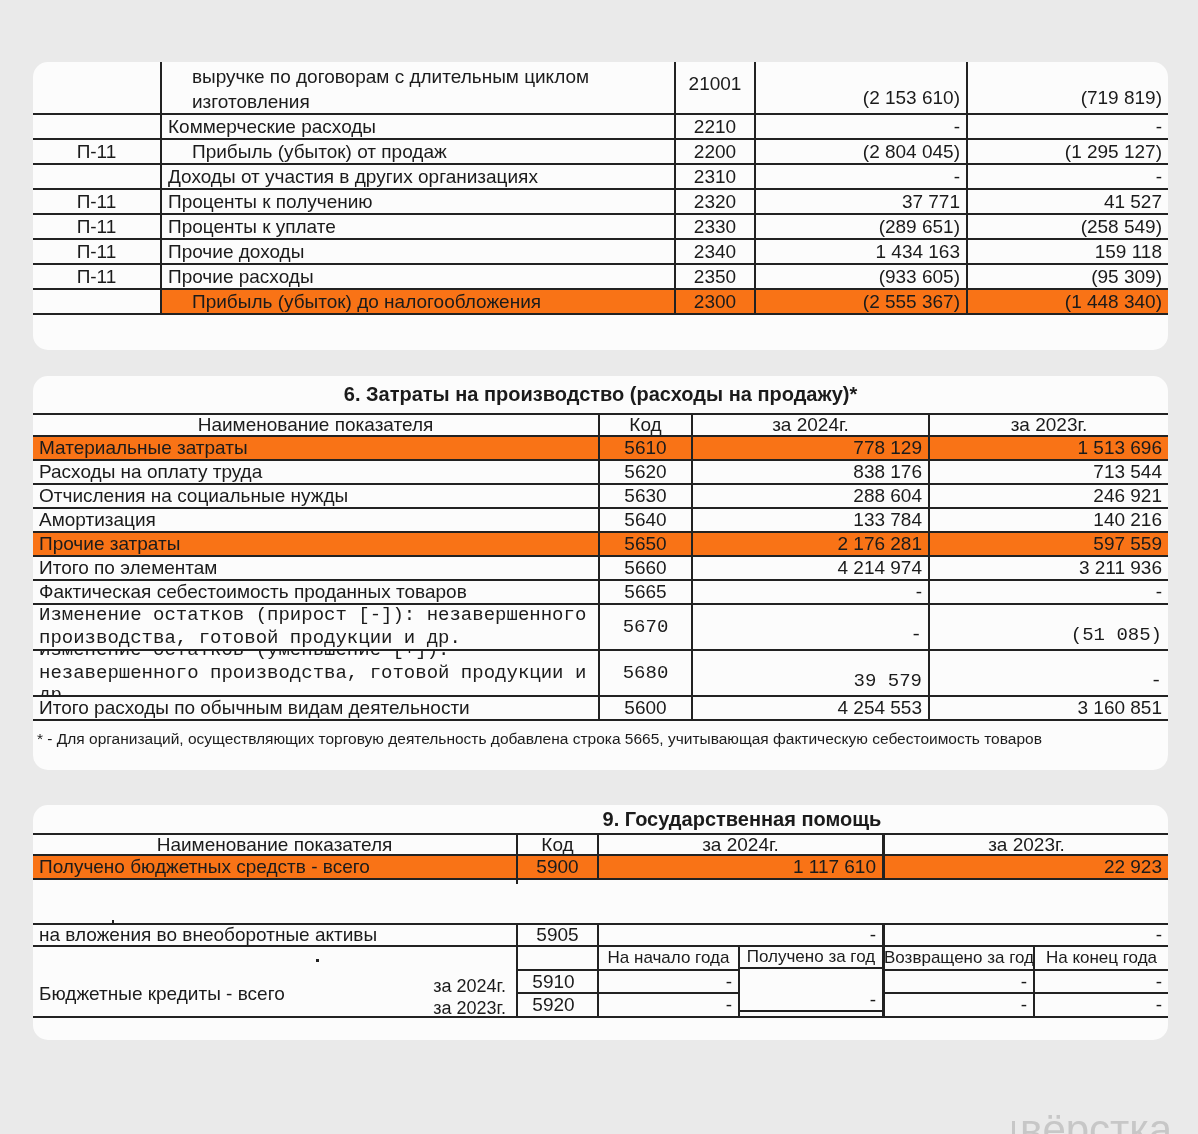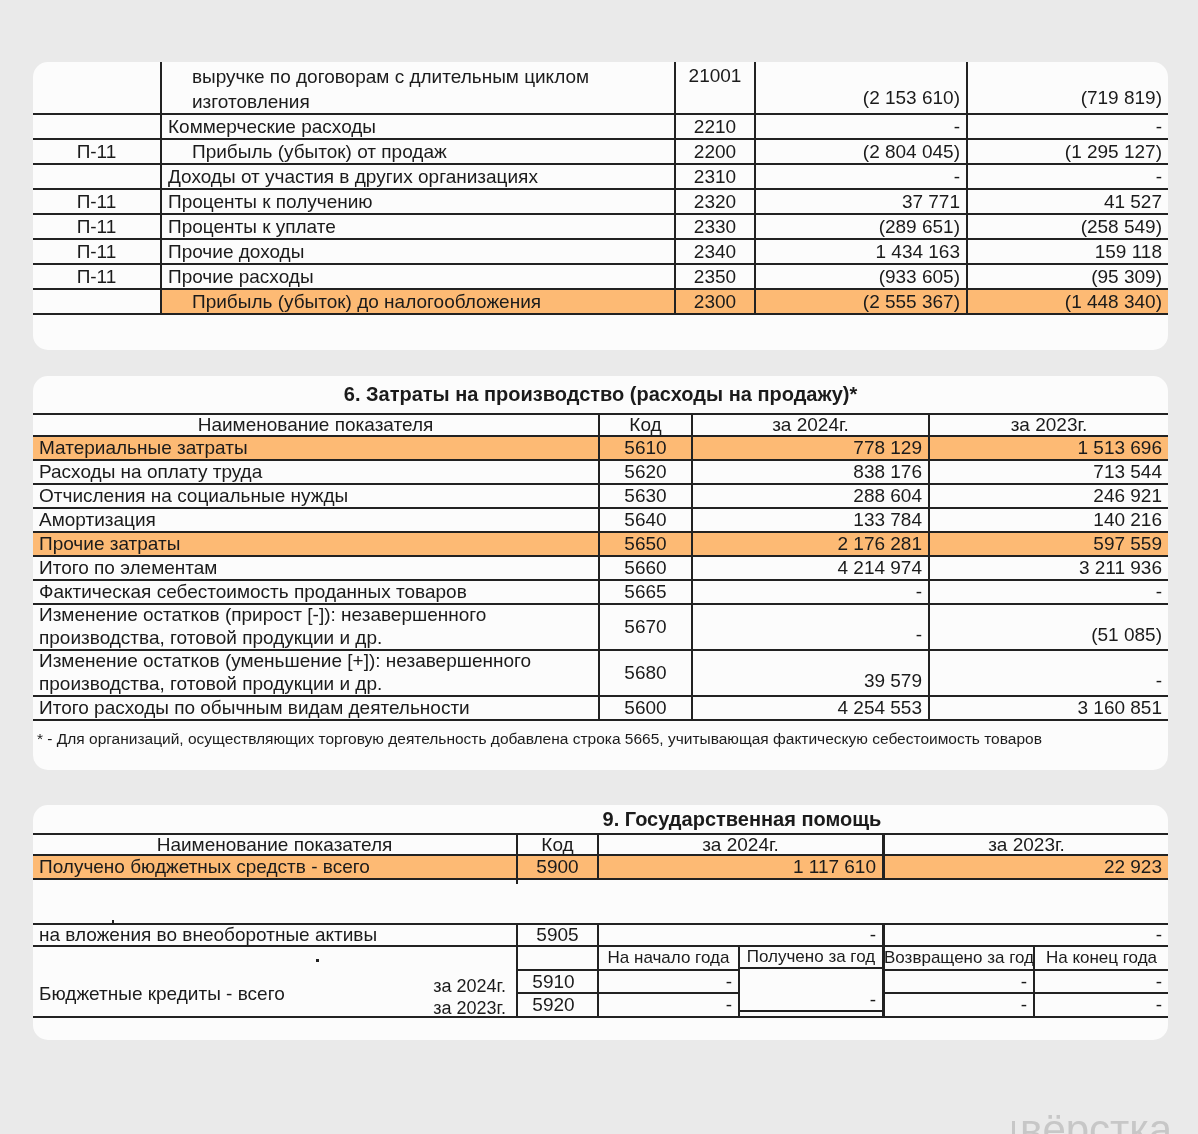--- a/index.html
+++ b/index.html
@@ -12,42 +12,42 @@
     overflow:hidden;
   }
   .card { position:absolute; left:33px; width:1135px; background:#fcfcfc; border-radius:15px; overflow:hidden; }
   #card1 { top:62px; height:288px; }
   #card2 { top:376px; height:394px; }
   #card3 { top:805px; height:235px; }
 
   .row { display:flex; border-bottom:2px solid #222; }
   .cell { display:flex; align-items:center; padding:0 6px; font-size:19px; white-space:nowrap; overflow:hidden; }
   .bR { border-right:2px solid #222; }
-  .hl { background:#fdba74; }
+  .hl { background:#f97316; }
 
   
   .t1 .c1 { width:129px; justify-content:center; }
   .t1 .c2 { width:514px; }
   .t1 .c3 { width:80px;  justify-content:center; }
   .t1 .c4 { width:212px; justify-content:flex-end; }
   .t1 .c5 { width:200px; justify-content:flex-end; }
   #card1 .row { height:25px; }
   #card1 .row.r1 { height:53px; }
   .r1 .c2 { white-space:normal; line-height:1.3; align-items:flex-start; padding-top:3px; }
-  .r1 .c3 { align-items:flex-start; padding-top:3px; }
+  .r1 .c3 { align-items:flex-start; padding-top:11px; }
   .r1 .c4, .r1 .c5 { align-items:flex-end; padding-bottom:4px; }
   .ind { padding-left:30px; }
 
   
   .t6 .c1 { width:567px; }
   .t6 .c2 { width:93px;  justify-content:center; }
   .t6 .c3 { width:237px; justify-content:flex-end; }
   .t6 .c4 { width:238px; justify-content:flex-end; }
   #card2 .row { height:24px; }
-  #card2 .row.tall { height:46px; }
+  #card2 .row.tall { height:46px;font-family:Liberation Mono, monospace; }
   .tall .c1 { white-space:normal; line-height:1.2; }
   .tall .c3, .tall .c4 { align-items:flex-end; padding-bottom:3px; }
   #card2 .head { border-top:2px solid #222; }
   .head .cell { justify-content:center !important; }
   .tbl-title { height:37px; display:flex; align-items:center; justify-content:center; font-weight:bold; font-size:20px; }
   .footnote { margin-top:9px; padding:0 4px; font-size:15.5px; white-space:nowrap; }
 
   
   .t9 .c1 { width:485px; }
   .t9 .c2 { width:81px; justify-content:center; }

